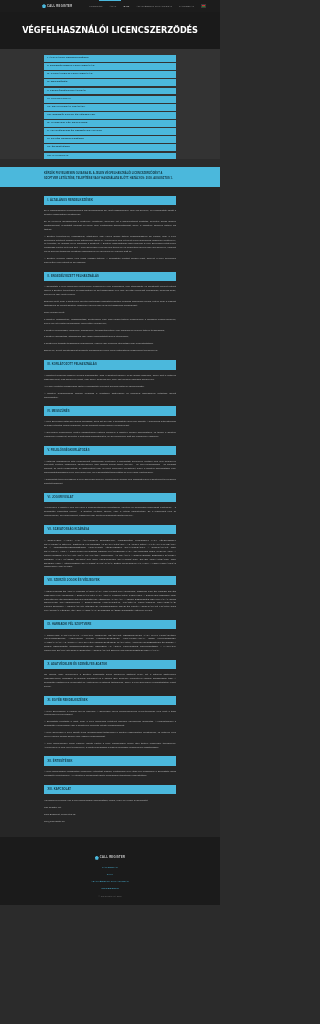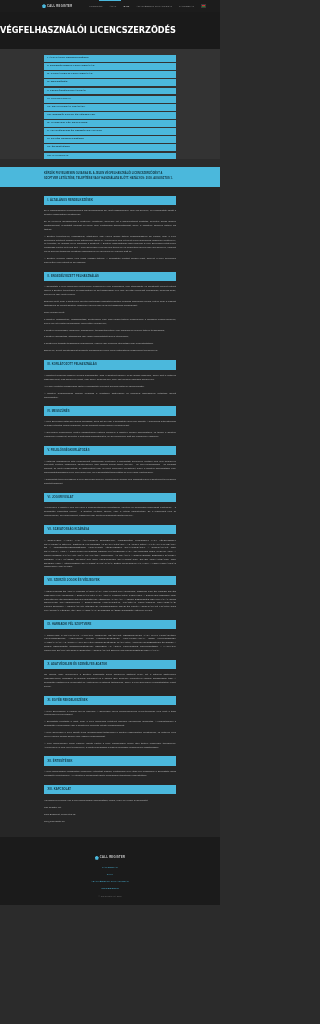--- a/index.html
+++ b/index.html
@@ -72,20 +72,21 @@
     width: 5px;
     height: 3.4px;
     background: linear-gradient(to bottom, #ce2b37 0 33%, #ffffff 33% 66%, #2e7d32 66% 100%);
     border: 0.3px solid #3a3a3a;
   }
 
   
   .hero {
     background: #1a1a1a;
     padding: 13px 0 14px;
+    text-align: center;
   }
   .hero h1 {
     color: #ffffff;
     font-size: 8.2px;
     font-weight: bold;
     letter-spacing: -0.1px;
     font-family: "DejaVu Sans", sans-serif;
   }
 
   

